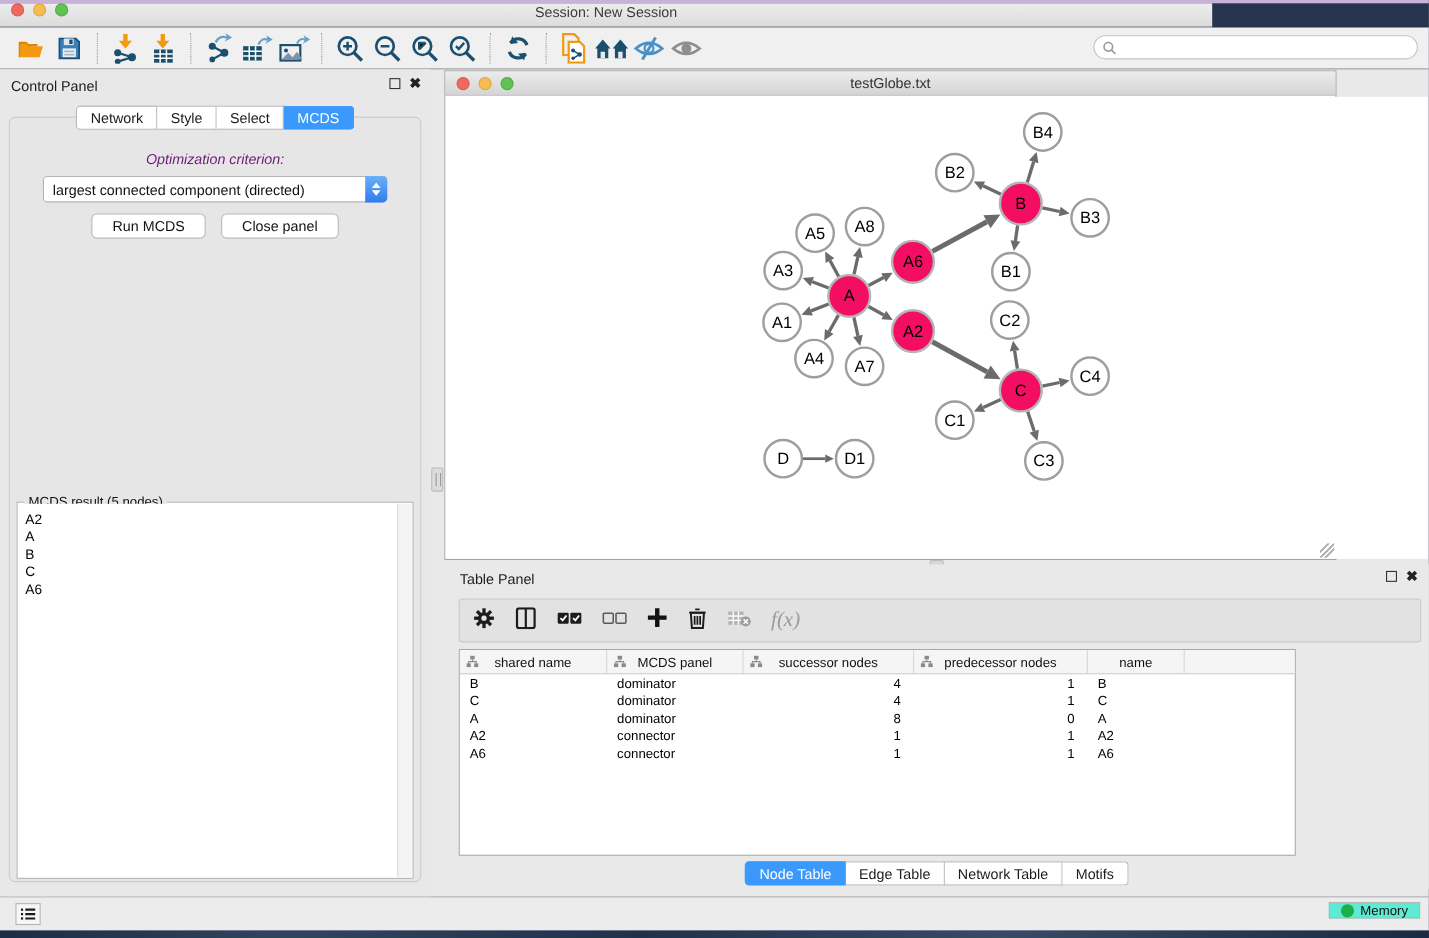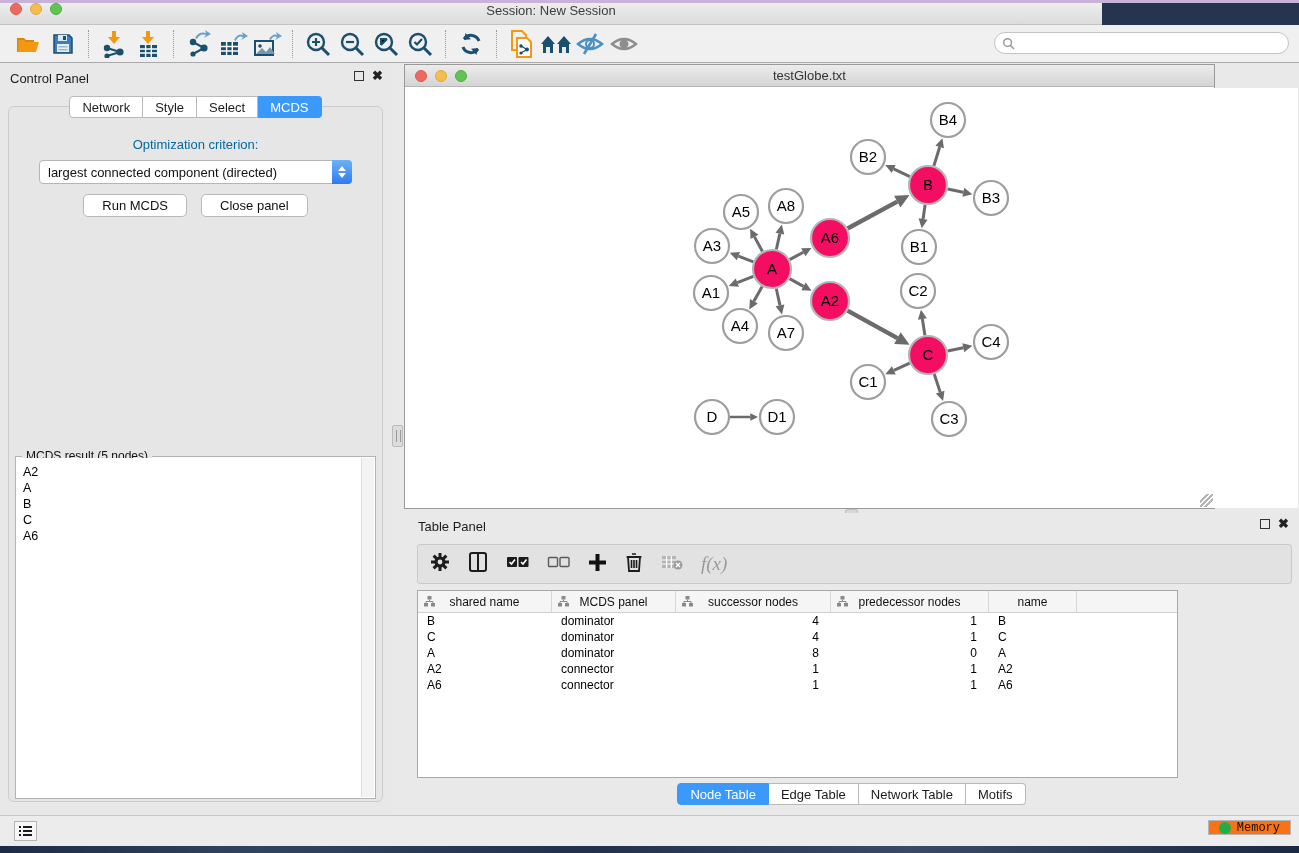--- a/index.html
+++ b/index.html
@@ -37,21 +37,21 @@
   .float-ico { width:10px; height:10px; border:1.5px solid #333; display:inline-block; }
   .close-ico { font-size:13px; font-weight:bold; color:#222; line-height:10px; }
   .cp-tabs { position:absolute; left:0; top:33px; width:100%; display:flex; justify-content:center; z-index:3; }
   .seg { border:1px solid #b9b9b9; border-left:none; background:#fff; font-size:13px; color:#1c1c1c;
     padding:3px 12px; height:22px; display:flex; align-items:center; }
   .seg:first-child { border-left:1px solid #b9b9b9; border-radius:4px 0 0 4px; }
   .seg:last-child { border-radius:0 4px 4px 0; }
   .seg.active { background:#3b99fc; border-color:#3b99fc; color:#fff; }
   .cp-body { position:absolute; left:8px; top:43px; width:375px; height:696px;
     border:1px solid #cccccc; border-radius:6px; background:#e6e6e6; }
-  .opt-label { margin-top:30px; text-align:center; font-size:13px; color:#0369a1; }
+  .opt-label { margin-top:30px; text-align:center; font-size:13px; color:#701a75;font-style:italic; }
   .dropdown { position:relative; margin:8px auto 0 auto; width:313px; height:24px; background:#fff;
     border:1px solid #b5b5b5; border-radius:4px; display:flex; align-items:center; }
   .dropdown .val { font-size:13px; padding-left:8px; color:#111; flex:1; white-space:nowrap; overflow:hidden; }
   .stepper { width:20px; height:24px; margin-right:-1px; border-radius:0 4px 4px 0;
     background:linear-gradient(#6cb0f8,#2e7cf0); display:flex; flex-direction:column; align-items:center; justify-content:center; gap:2px; }
   .chev-up { width:0; height:0; border-left:4px solid transparent; border-right:4px solid transparent; border-bottom:5px solid #fff; }
   .chev-dn { width:0; height:0; border-left:4px solid transparent; border-right:4px solid transparent; border-top:5px solid #fff; }
   .btn-row { display:flex; justify-content:center; gap:14px; margin-top:10px; }
   .push-btn { height:23px; padding:0 18px; background:#fff; border:1px solid #b9b9b9; border-radius:5px;
     font-size:13px; color:#111; display:flex; align-items:center; }
@@ -98,22 +98,22 @@
   .th .hicon { position:absolute; left:6px; top:5px; }
   .trow { display:flex; height:16px; }
   .td { font-size:12px; color:#000; line-height:16px; white-space:nowrap; overflow:hidden; }
   .bottom-tabs { position:absolute; left:0; top:270px; width:100%; display:flex; justify-content:center; }
 
   
   .statusbar { position:absolute; left:0; top:815px; width:1299px; height:31px; background:#ececec;
     border-top:1px solid #c6c6c6; }
   .list-btn { position:absolute; left:14px; top:5px; width:23px; height:20px; background:#f6f6f6;
     border:1px solid #b5b5b5; display:flex; align-items:center; justify-content:center; }
-  .memory-btn { position:absolute; right:8px; top:4px; height:15px; background:#f97316; border:1px solid #b5b5b5;
-    display:flex; align-items:center; gap:6px; padding:0 10px; font-size:12px; color:#111;font-family:Liberation Mono, monospace; }
+  .memory-btn { position:absolute; right:8px; top:4px; height:15px; background:#5eead4; border:1px solid #b5b5b5;
+    display:flex; align-items:center; gap:6px; padding:0 10px; font-size:12px; color:#111; }
   .mem-dot { width:12px; height:12px; border-radius:50%; background:#1faf4a; }
   .desktop-strip { position:absolute; left:0; top:846px; width:1299px; height:7px;
     background:linear-gradient(90deg,#1e2b46,#31445f 20%,#22304c 45%,#3a4a66 70%,#1c2942); }
 </style>
 </head>
 <body>
 
 <div class="top-sliver"></div>
 <div class="titlebar">
   <div class="lights">

